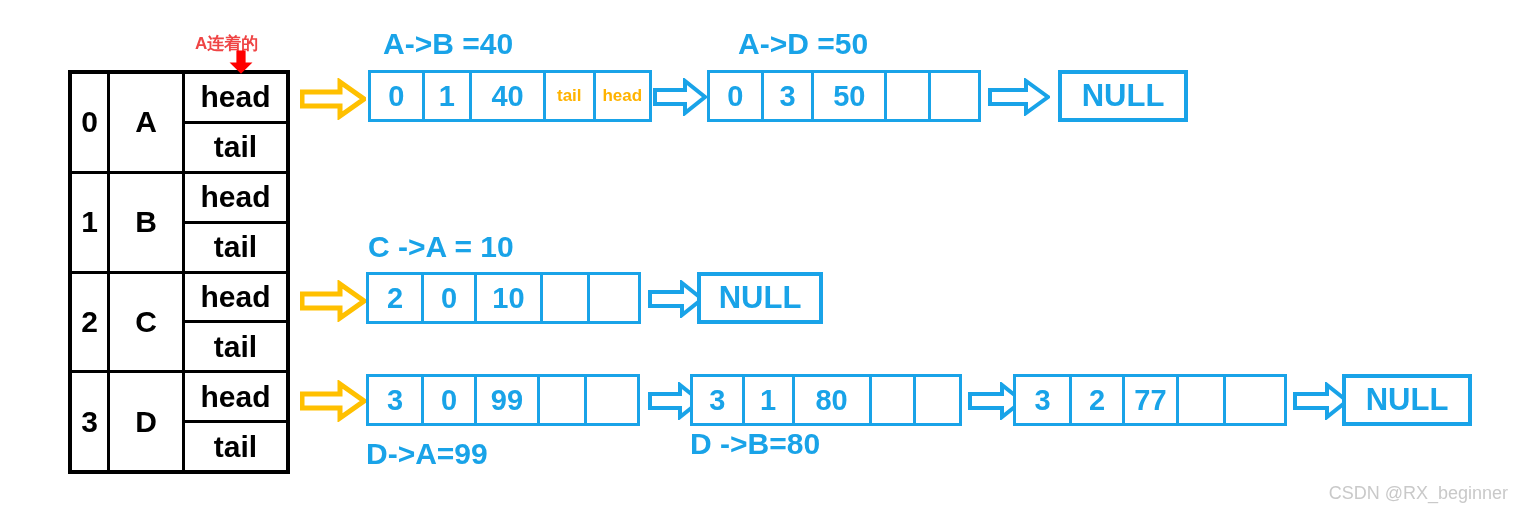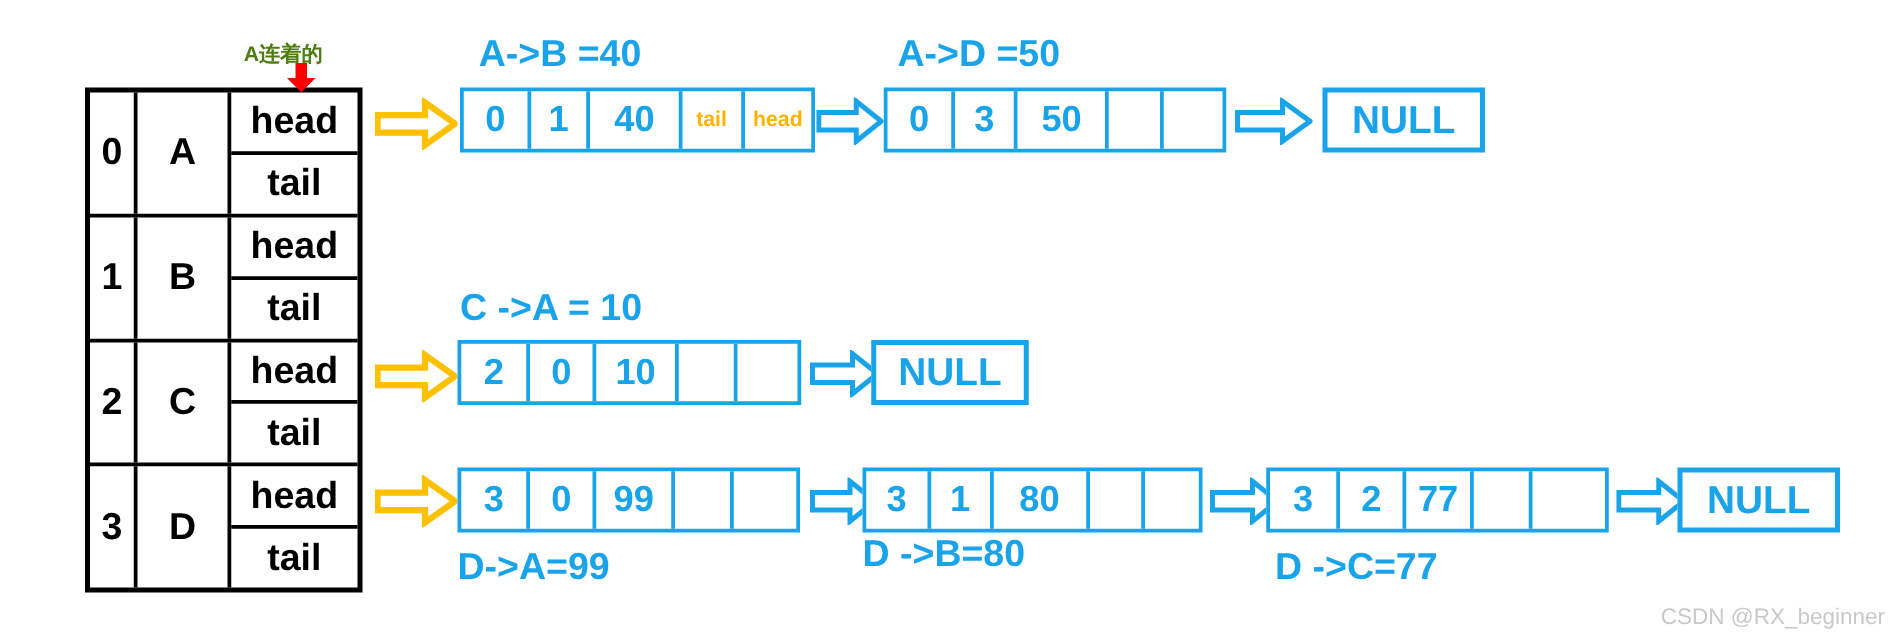--- a/index.html
+++ b/index.html
@@ -76,21 +76,21 @@
     font-weight: bold;
     font-size: 30px;
     color: #000000;
     box-sizing: border-box;
   }
   .adj-ptr.head-cell { border-bottom: 3px solid #000000; }
 
   
   .red-note {
     position: absolute;
-    color: #4d7c0f;
+    color: #ef4444;
     font-weight: bold;
     font-size: 17px;
     white-space: nowrap;
   }
   .red-arrow {
     position: absolute;
   }
 
   
   .node {
@@ -204,21 +204,21 @@
   <div class="red-note" style="left:195px; top:32px;">A连着的</div>
   <svg class="red-arrow" style="left:228px; top:50px;" width="26" height="24" viewBox="0 0 26 24">
     <path d="M9 1 H17 V13 H23 L13 23 L3 13 H9 Z" fill="#ff0000" stroke="#ff0000" stroke-width="1.2"></path>
   </svg>
 
   <svg class="arrow" style="left:300px; top:78px;" width="66" height="42" viewBox="0 0 66 42">
     <path d="M2 14 H40 V4 L64 21 L40 38 V28 H2 Z" fill="#ffffff" stroke="#ffc000" stroke-width="5" stroke-linejoin="miter"></path>
   </svg>
 
   <div class="edge-label" style="left:383px; top:27px;">A-&gt;B =40</div>
-  <div class="edge-label" style="left:718px; top:27px;">A-&gt;D =50</div>
+  <div class="edge-label" style="left:738px; top:27px;">A-&gt;D =50</div>
 
   <div class="node" style="left:368px; top:70px; width:284px;">
     <div class="cell" style="width:56px;">0</div>
     <div class="cell" style="width:50px;">1</div>
     <div class="cell" style="width:77px;">40</div>
     <div class="cell small-orange" style="width:52px;">tail</div>
     <div class="cell small-orange" style="width:56px;">head</div>
   </div>
 
   <svg class="arrow" style="left:653px; top:78px;" width="54" height="38" viewBox="0 0 54 38">
@@ -289,21 +289,20 @@
     <path d="M2 12 H34 V3 L54 19 L34 35 V26 H2 Z" fill="#ffffff" stroke="#19a3e8" stroke-width="4" stroke-linejoin="miter"></path>
   </svg>
 
   <div class="node" style="left:1013px; top:374px; width:274px;">
     <div class="cell" style="width:56px;">3</div>
     <div class="cell" style="width:53px;">2</div>
     <div class="cell" style="width:54px;">77</div>
     <div class="cell" style="width:47px;"></div>
     <div class="cell" style="width:46px;"></div>
   </div>
-  <div class="edge-label" style="left:1020px; top:437px;">D -&gt;C=77</div>
 
   <svg class="arrow" style="left:1293px; top:382px;" width="56" height="38" viewBox="0 0 56 38">
     <path d="M2 12 H34 V3 L54 19 L34 35 V26 H2 Z" fill="#ffffff" stroke="#19a3e8" stroke-width="4" stroke-linejoin="miter"></path>
   </svg>
 
   <div class="null-box" style="left:1342px; top:374px; width:130px; height:52px;">NULL</div>
 
   <div id="watermark">CSDN @RX_beginner</div>
 
 </div>

